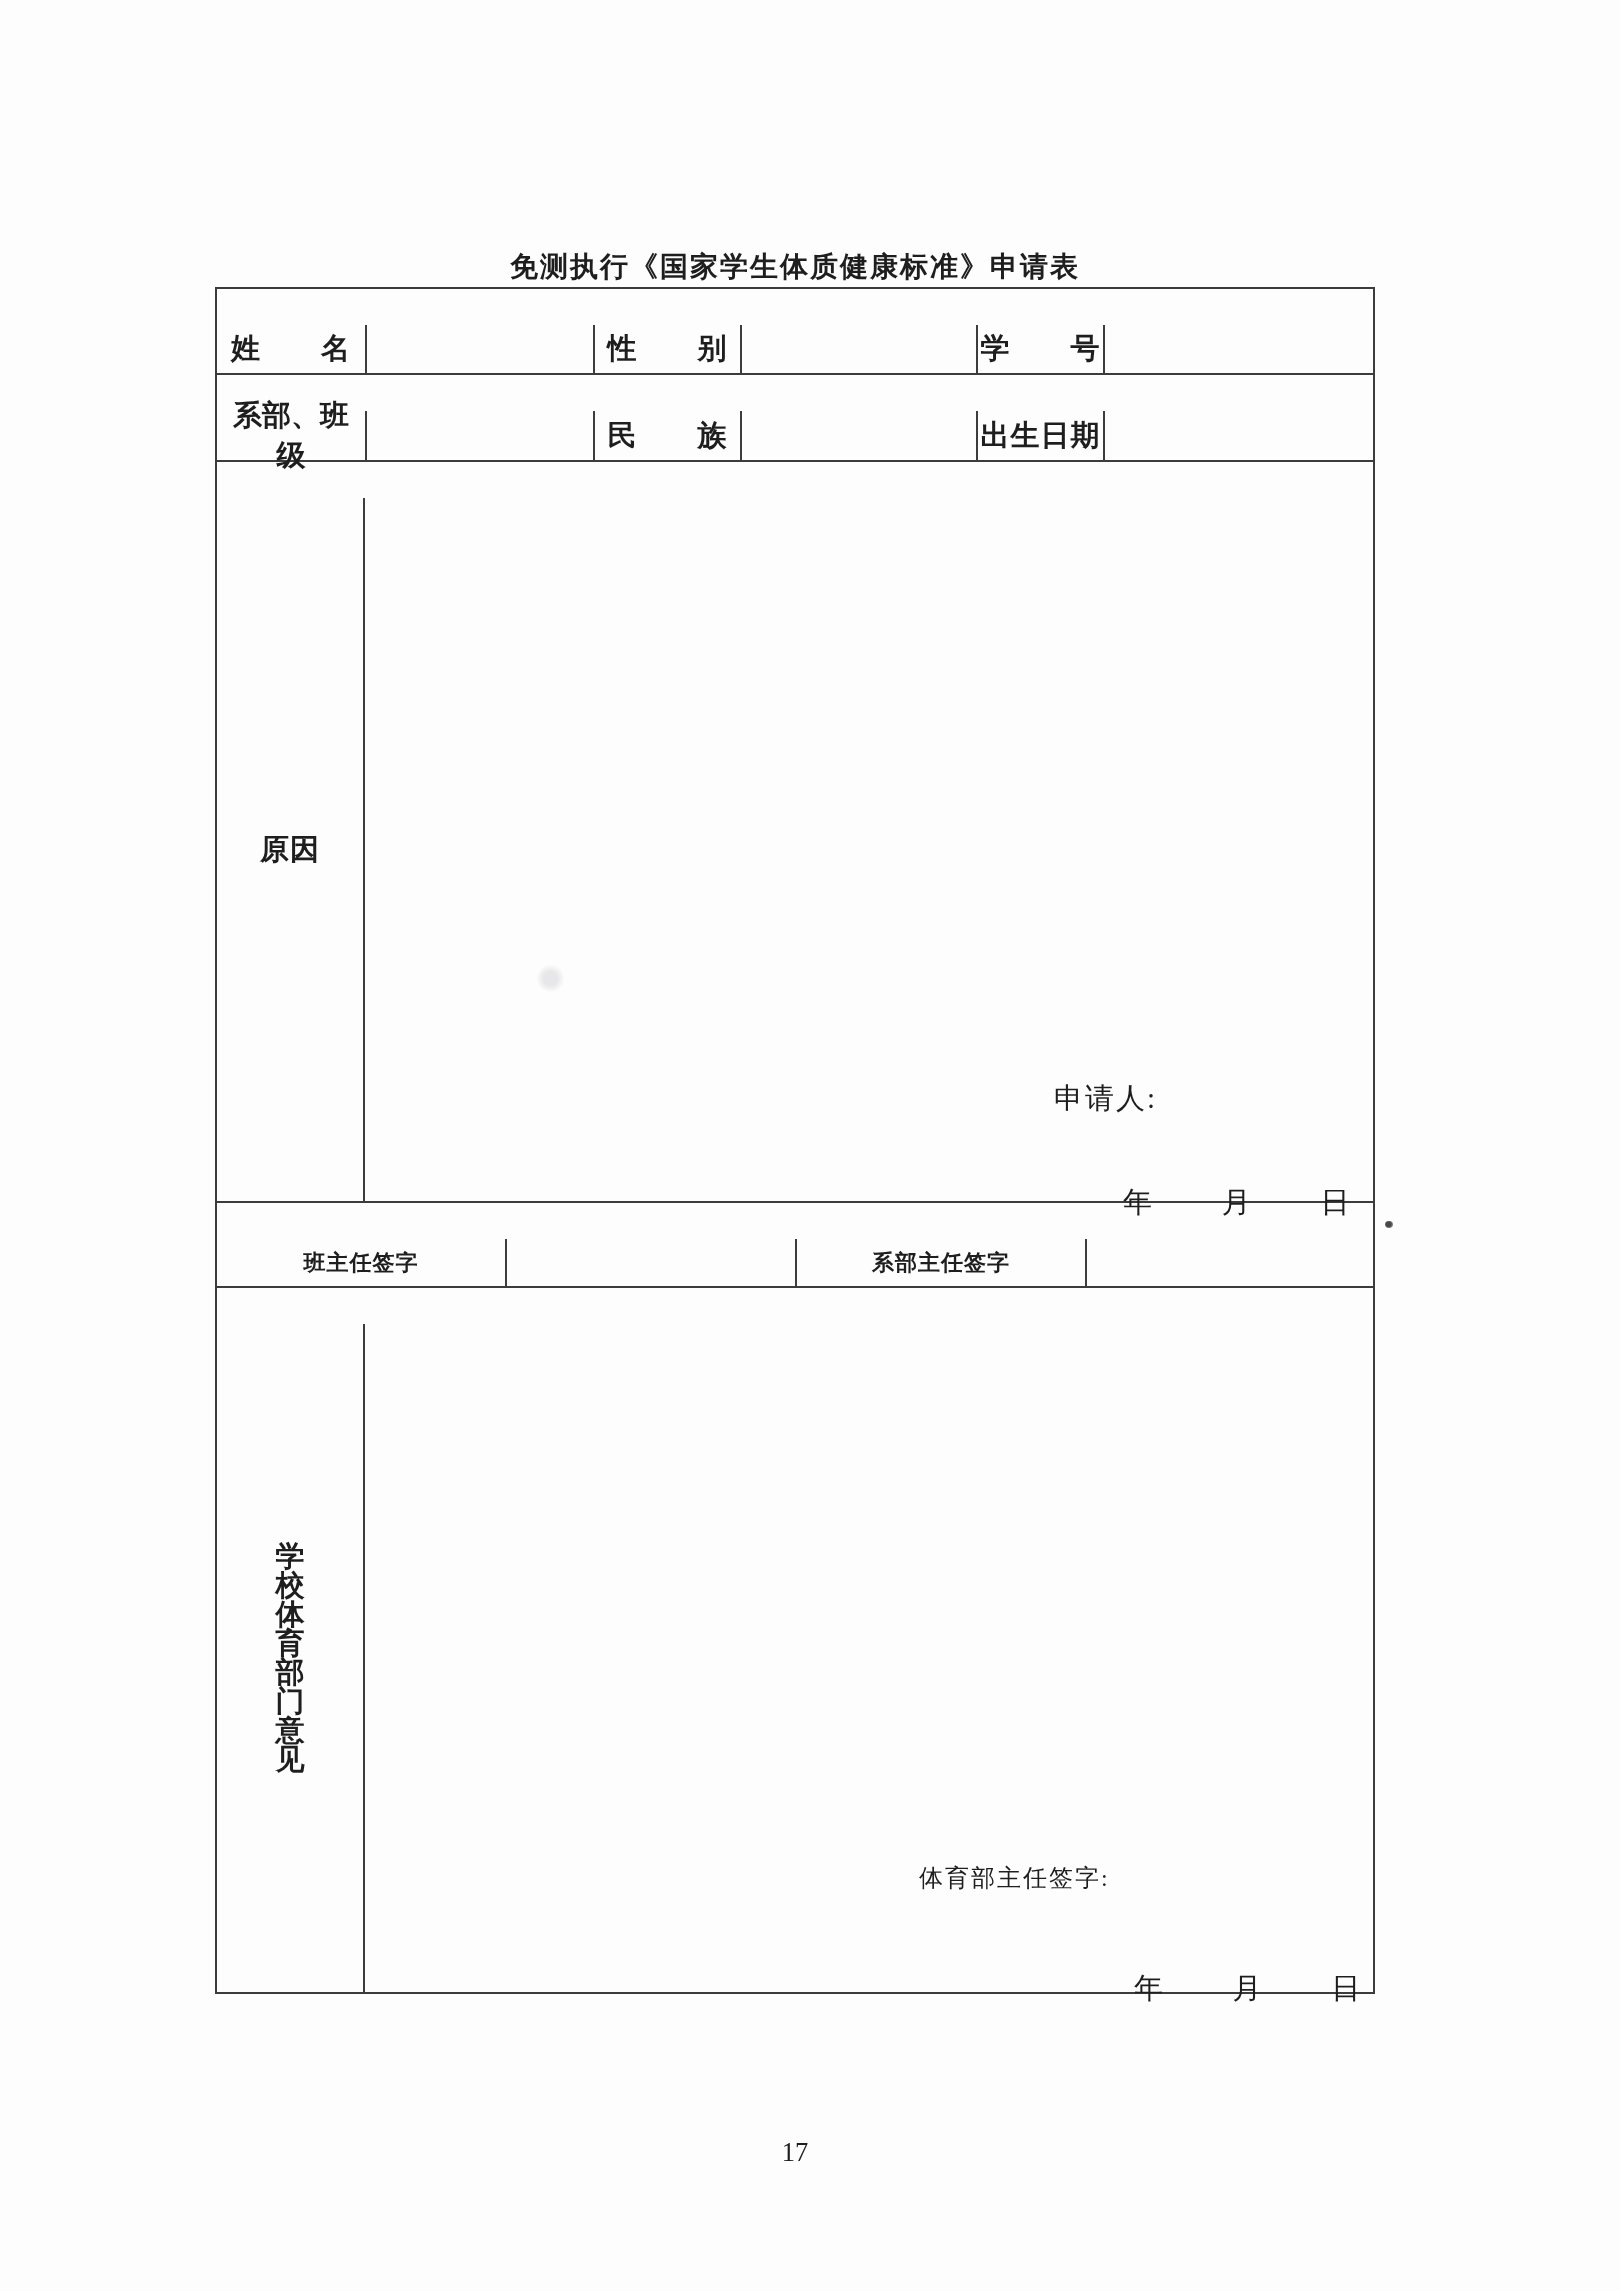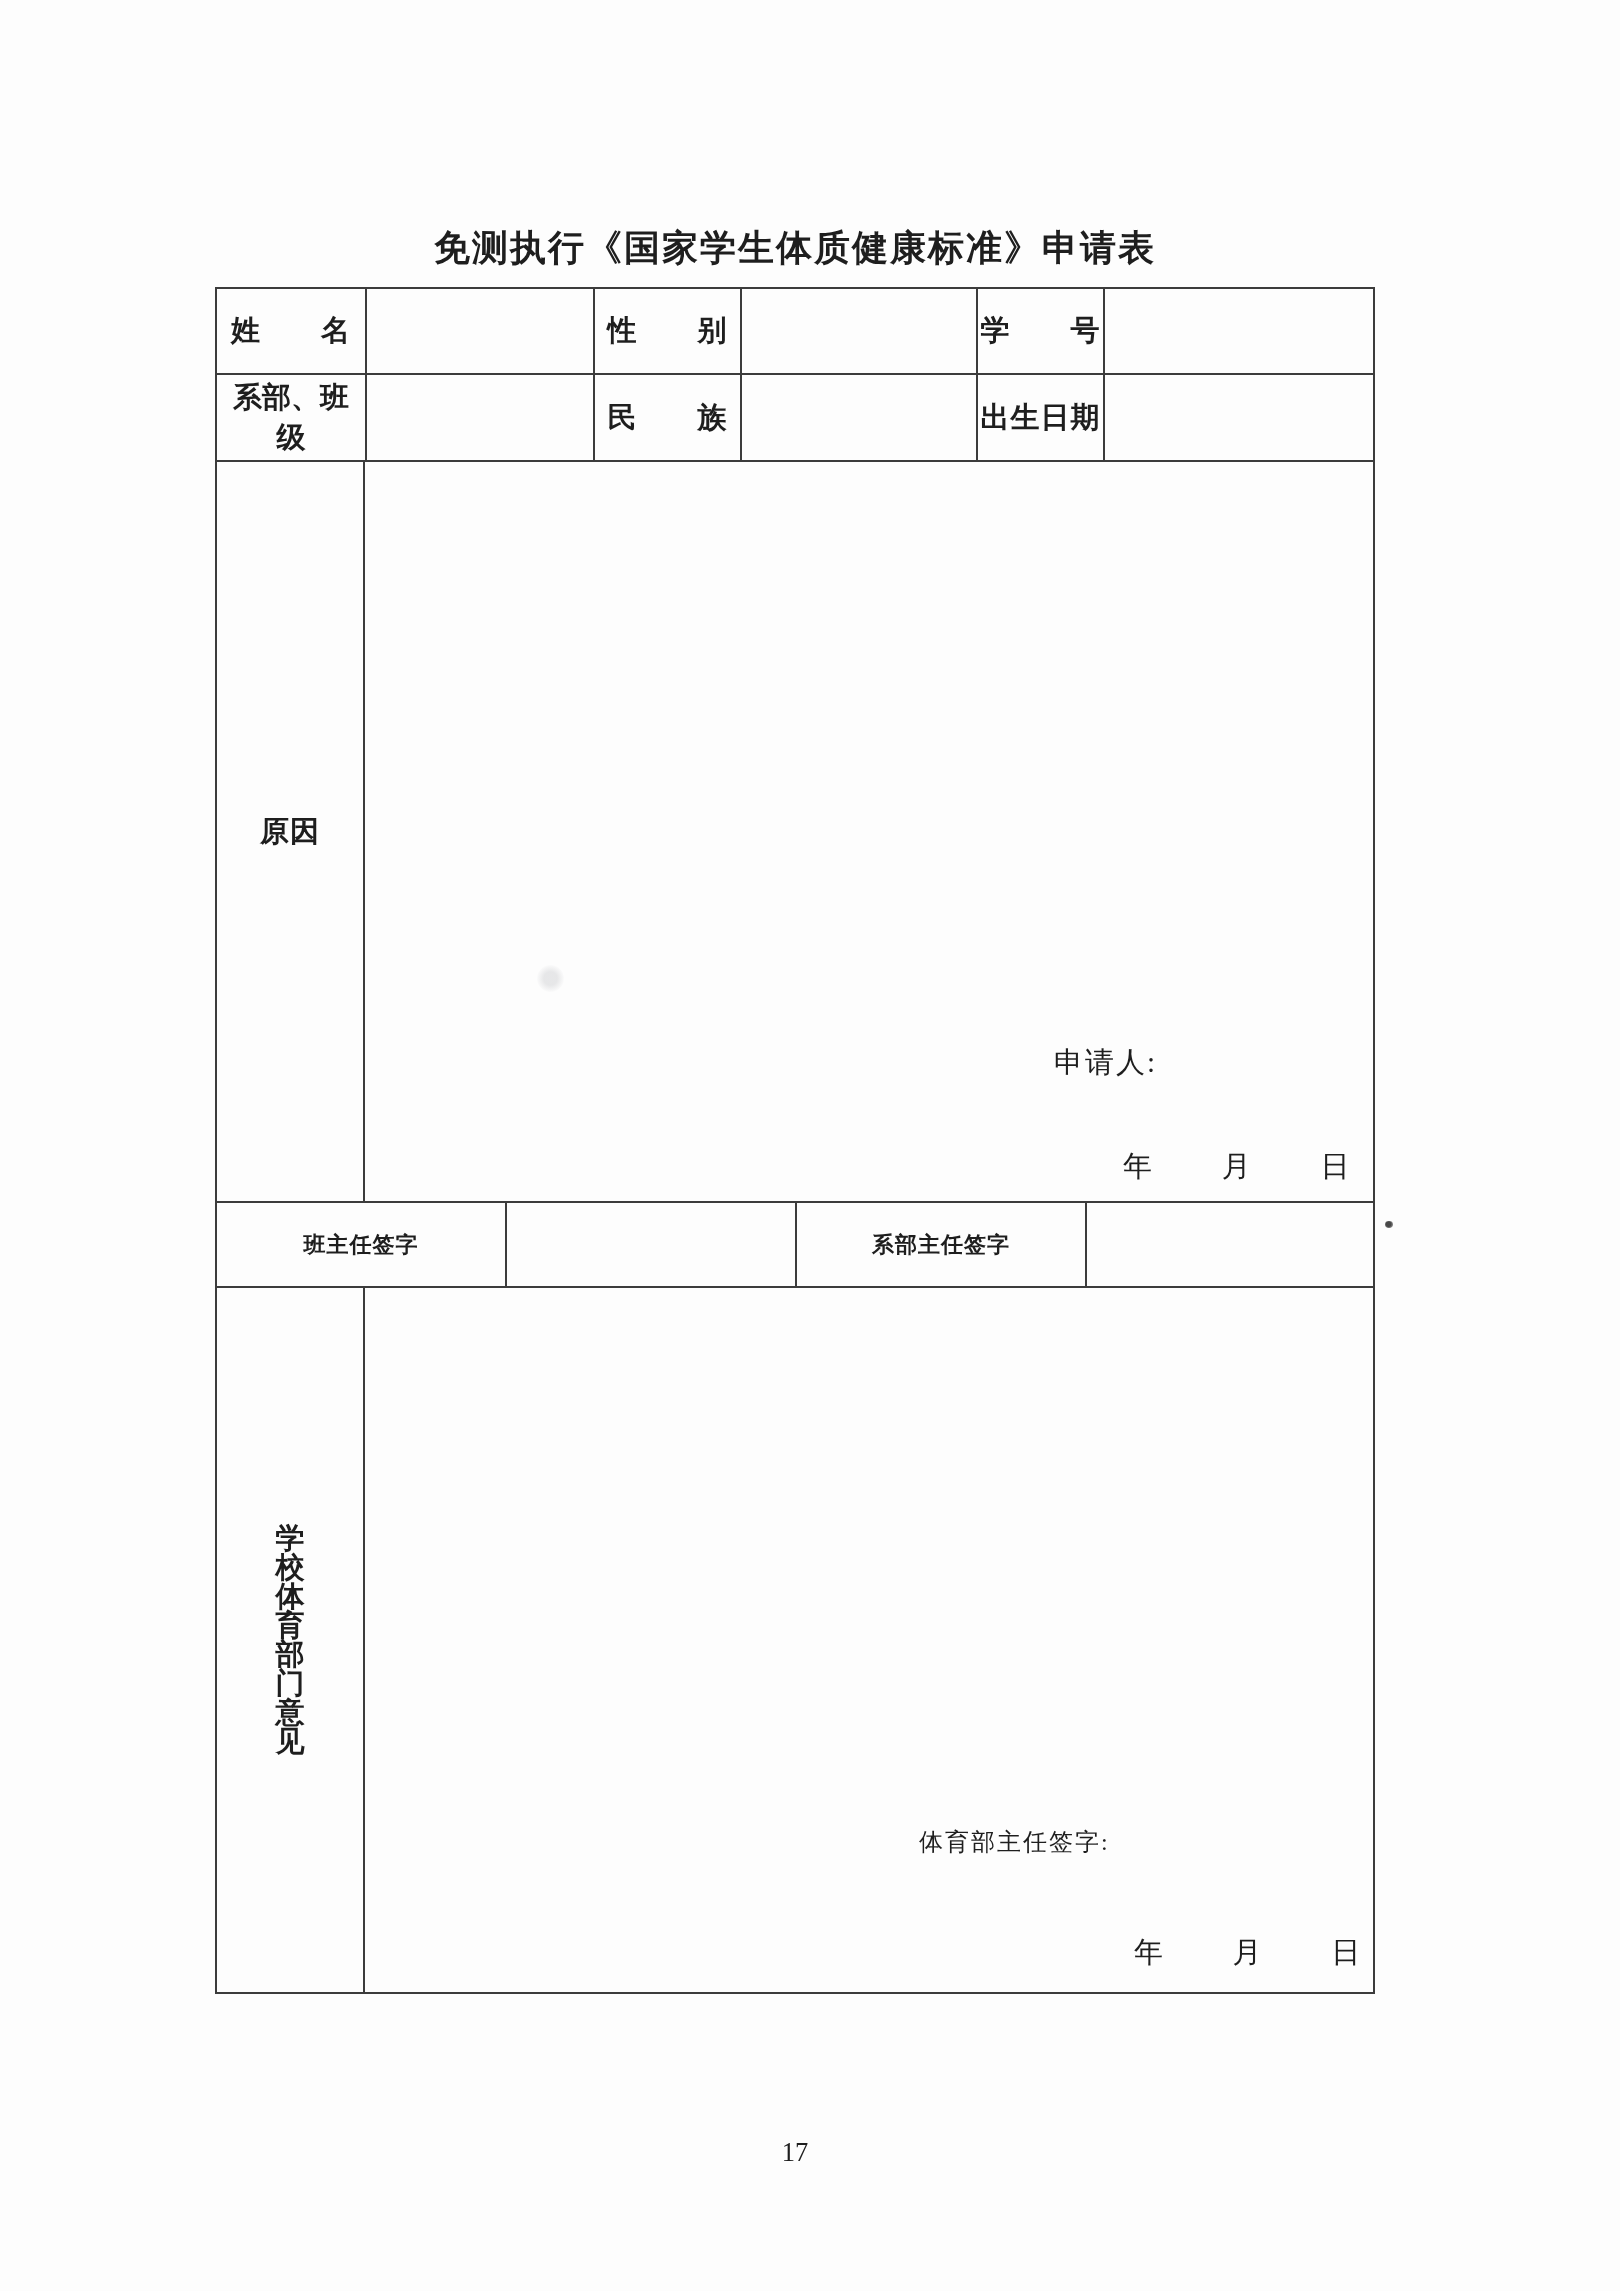--- a/index.html
+++ b/index.html
@@ -10,39 +10,40 @@
   html,body{margin:0;padding:0;}
   body{
     width:1620px;height:2292px;
     background:var(--paper);
     position:relative;
     font-family:"Liberation Serif","DejaVu Serif",serif;
     color:var(--ink);
     overflow:hidden;
   }
   .title{
-    position:absolute;left:215px;top:224px;width:1160px;
-    text-align:center;font-size:36px;font-weight:bold;letter-spacing:2px;
+    position:absolute;left:215px;top:248px;width:1160px;
+    text-align:center;font-size:28px;font-weight:bold;letter-spacing:2px;
     white-space:nowrap;
   }
   .form-table{
     position:absolute;left:215px;top:287px;width:1160px;height:1707px;
     border:2px solid var(--line);box-sizing:border-box;
     display:flex;flex-direction:column;
   }
   .band{display:flex;box-sizing:border-box;border-bottom:2px solid var(--line);min-height:0;}
   .band:last-child{border-bottom:none;flex:1;}
   .band-1{height:86px;}
   .band-2{height:87px;}
   .band-3{height:741px;}
   .band-4{height:85px;}
   .cell{
     box-sizing:border-box;border-right:2px solid var(--line);
     display:flex;align-items:center;justify-content:center;
     min-width:0;
+    margin-top:36px;
   }
   .cell:last-child{border-right:none;}
   .w-label1{width:150px;}
   .w-val1{width:228px;}
   .w-label2{width:147px;}
   .w-val2{width:236px;}
   .w-label3{width:127px;}
   .w-last{flex:1;}
   .w-quarter{width:290px;}
   .w-side{width:148px;}

